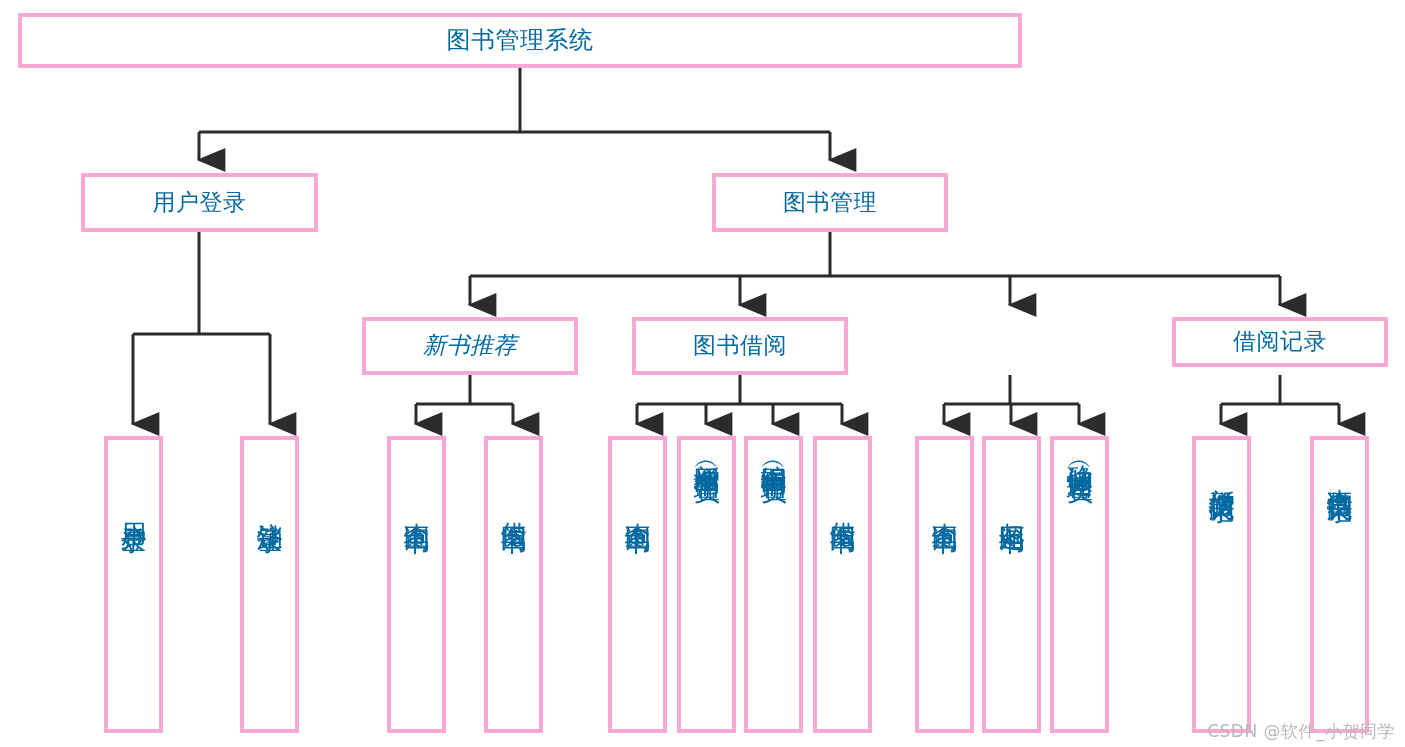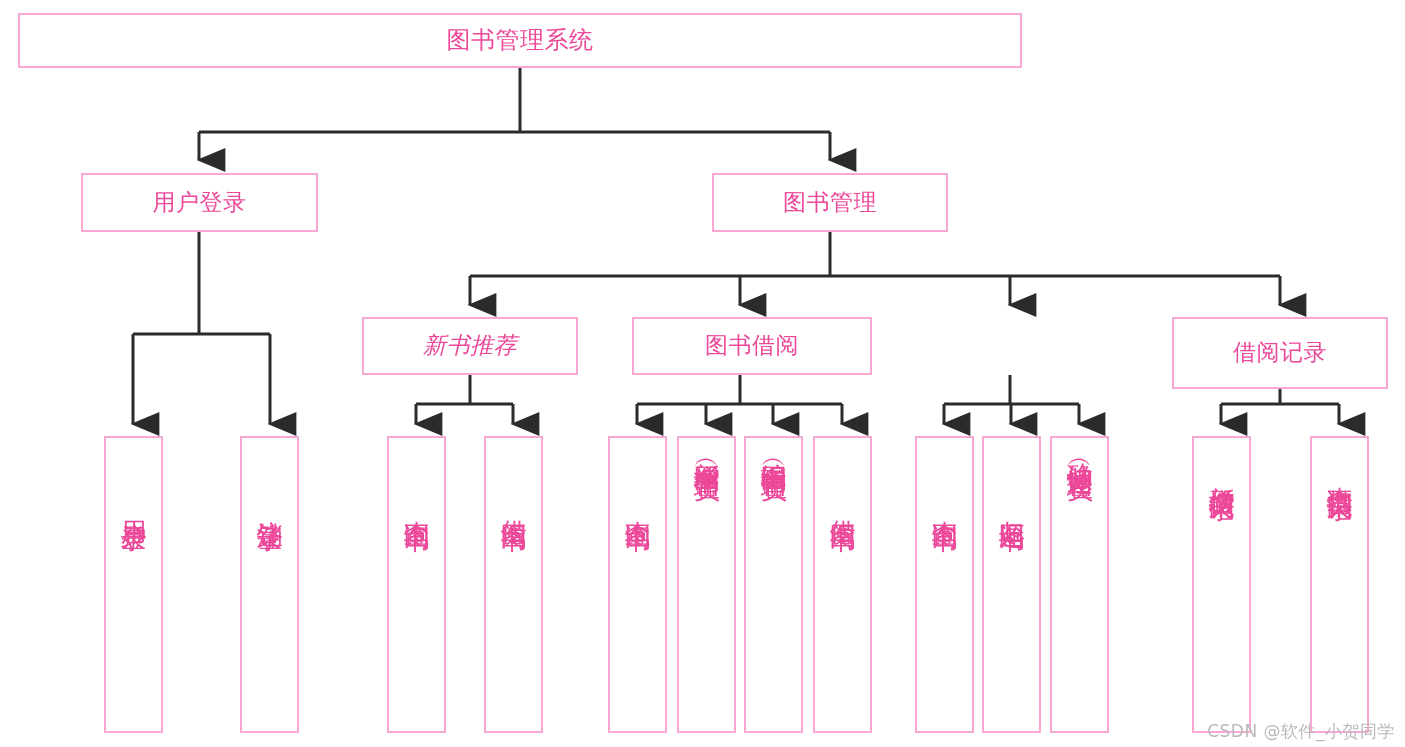--- a/index.html
+++ b/index.html
@@ -23,25 +23,25 @@
     left: 0;
     top: 0;
     width: 1405px;
     height: 747px;
     pointer-events: none;
   }
   .node {
     position: absolute;
     box-sizing: border-box;
     background: #ffffff;
-    border: 2px solid #f9a8d4;
+    border: 4px solid #f9a8d4;
     display: flex;
     align-items: center;
     justify-content: center;
-    color: #ec4899;
+    color: #0369a1;
   }
   .node-h {
     
   }
   .node-h .node-label {
     font-size: 23px;
     line-height: 1.1;
     letter-spacing: 0.5px;
     white-space: nowrap;
   }
@@ -153,26 +153,26 @@
   </div>
 
   <div class="node node-h" style="left:712px; top:173px; width:236px; height:59px;">
     <span class="node-label">图书管理</span>
   </div>
 
   <div class="node node-h" style="left:362px; top:317px; width:216px; height:58px;font-style:italic;">
     <span class="node-label">新书推荐</span>
   </div>
 
-  <div class="node node-h" style="left:632px; top:317px; width:240px; height:58px;">
+  <div class="node node-h" style="left:632px; top:317px; width:216px; height:58px;">
     <span class="node-label">图书借阅</span>
   </div>
 
 
-  <div class="node node-h" style="left:1172px; top:317px; width:216px; height:72px;">
+  <div class="node node-h" style="left:1172px; top:317px; width:216px; height:50px;">
     <span class="node-label">借阅记录</span>
   </div>
 
   <div class="node node-v" style="left:104px; top:436px; width:59px; height:297px; padding-top:62px;">
     <span class="node-label">用户登录</span>
   </div>
 
   <div class="node node-v" style="left:240px; top:436px; width:59px; height:297px; padding-top:62px;">
     <span class="node-label">注销登录</span>
   </div>

